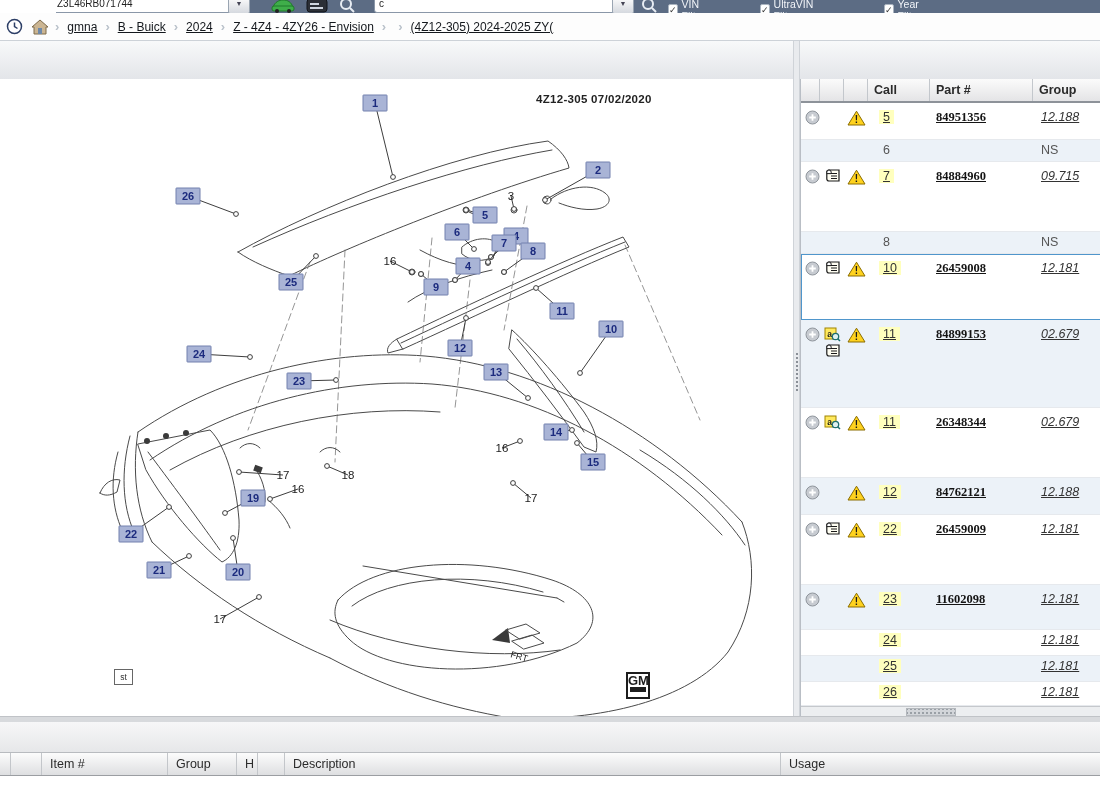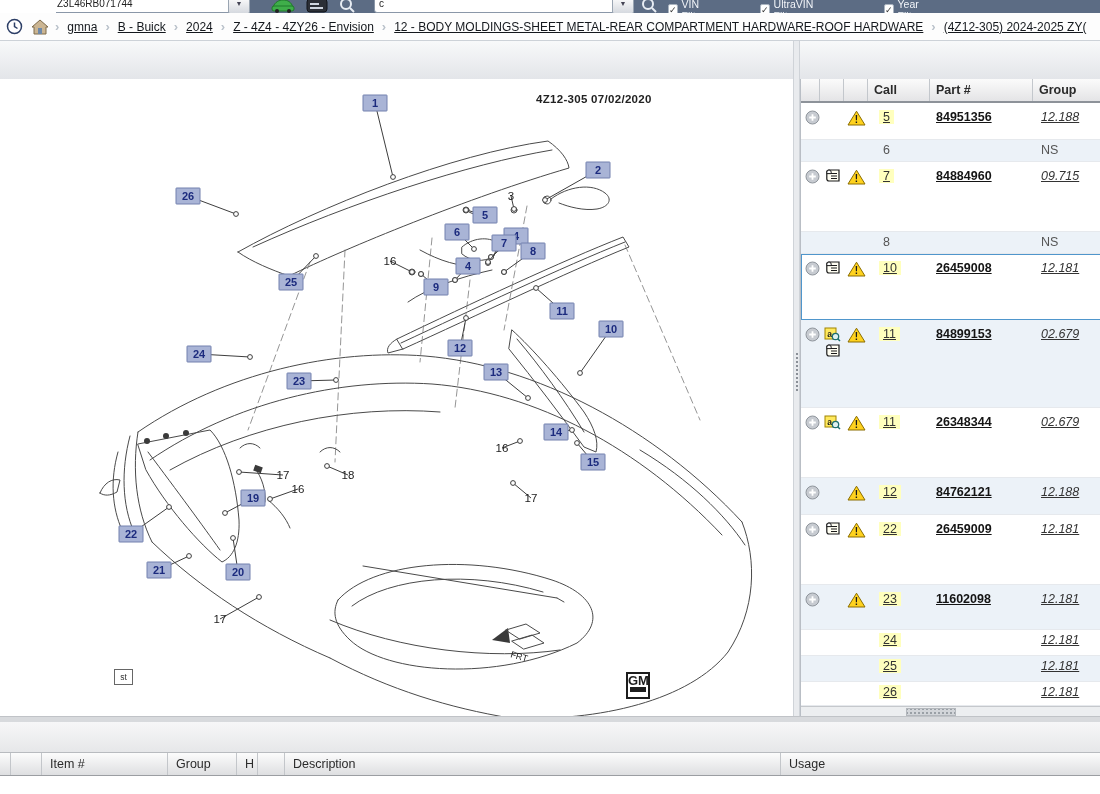--- a/index.html
+++ b/index.html
@@ -71,21 +71,21 @@
   .pc{box-sizing:border-box;padding-top:7px;display:flex;align-items:flex-start;font-size:12.5px;}
   .prow.short .pc{padding-top:3px;}
   .pc-expand{width:20px;padding-left:4px;}
   .pc-note{width:24px;padding-left:3px;flex-direction:column;gap:2px;}
   .pc-warn{width:24px;padding-left:2px;}
   .pc-call{width:62px;padding-left:10px;}
   .pc-part{width:103px;padding-left:5px;}
   .pc-group{flex:1;padding-left:7px;}
   .call-link{background:#ffffbe;padding:0 4px;text-decoration:underline;color:#333;cursor:pointer;}
   .call-plain{color:#555;padding:0 4px;}
-  .part-link{font-weight:bold;text-decoration:underline;color:#141414;cursor:pointer;}
+  .part-link{font-weight:bold;text-decoration:underline;color:#141414;cursor:pointer;font-family:Liberation Serif, serif;}
   .group-link{text-decoration:underline;color:#333;cursor:pointer;font-style:italic;}
   .group-plain{color:#555;}
   .hscroll{height:10px;background:#eceef0;border-top:1px solid #c5c8cc;position:relative;}
   .hthumb{position:absolute;left:105px;top:1px;width:50px;height:8px;background:#d2d5d9;border:1px solid #b3b7bc;
       box-sizing:border-box;background-image:radial-gradient(#9aa0a6 1px,transparent 1px);background-size:4px 4px;background-position:2px 2px;}
   
   .gap-strip{position:absolute;top:716px;left:0;width:1100px;height:6px;background:#d8dadd;border-top:1px solid #c0c3c7;}
   .toolbar2{position:absolute;top:722px;left:0;width:1100px;height:30px;background:linear-gradient(#f7f7f8,#e6e7e9);}
   .bhead{position:absolute;top:752px;left:0;width:1100px;height:24px;display:flex;
       background:linear-gradient(#fcfcfc,#dedfe1);border-top:1px solid #b8bbbf;border-bottom:1px solid #9b9ea2;
@@ -148,21 +148,20 @@
   <span style="display:flex;align-items:center;">
       <span class="bc-sep">›</span>
       <span class="bc-link">gmna</span>
       <span class="bc-sep">›</span>
       <span class="bc-link">B - Buick</span>
       <span class="bc-sep">›</span>
       <span class="bc-link">2024</span>
       <span class="bc-sep">›</span>
       <span class="bc-link">Z - 4Z4 - 4ZY26 - Envision</span>
       <span class="bc-sep">›</span>
-      <span class="bc-link">12 - BODY MOLDINGS-SHEET METAL-REAR COMPARTMENT HARDWARE-ROOF HARDWARE</span>
       <span class="bc-sep">›</span>
       <span class="bc-link">(4Z12-305)  2024-2025  ZY(</span>
     </span>
 </div>
 
 <div class="toolbar">
   <svg class="ti" style="left:2px;" width="12" height="26">
       <path d="M6 2 L2 7 H10 Z" fill="#777"></path>
       <path d="M6 24 L2 19 H10 Z" fill="#777"></path>
       <path d="M1 1 H4 M1 25 H4" stroke="#777"></path>

